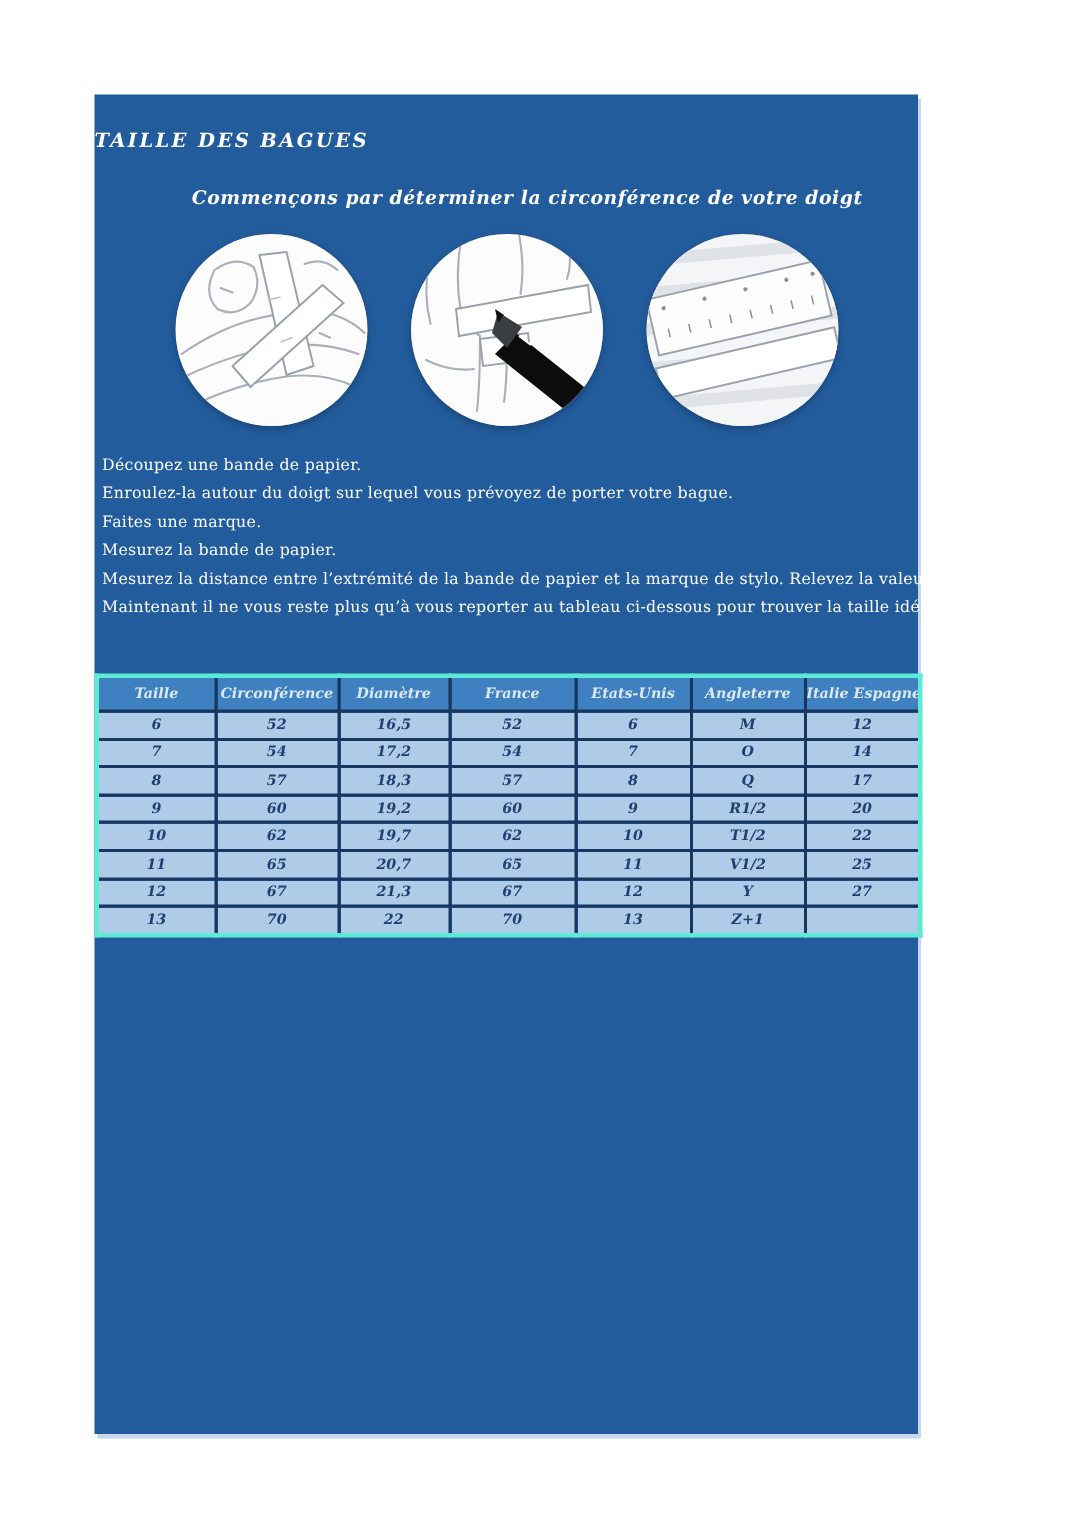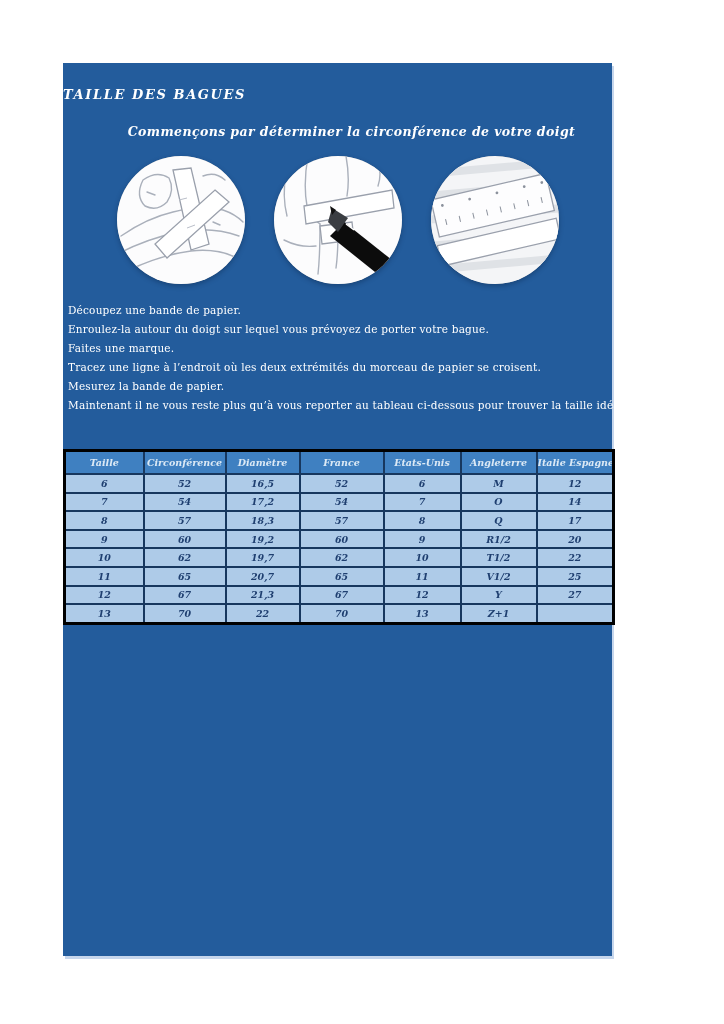--- a/index.html
+++ b/index.html
@@ -31,21 +31,21 @@
     overflow:hidden;flex:0 0 auto;
   }
   .circle svg{display:block;width:128px;height:128px;}
   .instructions{margin-top:17px;padding:0 6px 0 5px;}
   .instruction-line{
     color:#ffffff;font-size:10.5px;line-height:19px;
     white-space:nowrap;letter-spacing:.2px;
   }
   .size-table{
     margin-top:34px;width:549px;border-collapse:collapse;table-layout:fixed;
-    border:3px solid #000000;
+    border:3px solid #5eead4;
   }
   .size-table th,.size-table td{
     border:2px solid #17375E;text-align:center;font-style:italic;
     overflow:hidden;white-space:nowrap;padding:0;
   }
   .size-table thead tr.h1 th{
     background:#3F80C1;color:#DCE9F5;font-weight:bold;font-size:9.5px;height:21px;
   }
   .size-table thead tr.h2 th{
     background:#3F80C1;color:#DCE9F5;font-weight:bold;font-size:8.5px;height:14px;
@@ -146,22 +146,22 @@
         </g>
       </svg>
     </div>
 
   </div>
 
   <div class="instructions">
     <div class="instruction-line">Découpez une bande de papier.</div>
     <div class="instruction-line">Enroulez-la autour du doigt sur lequel vous prévoyez de porter votre bague.</div>
     <div class="instruction-line">Faites une marque.</div>
-    <div class="instruction-line">Tracez une ligne à l’endroit où les deux extrémités du morceau de papier se croisent.</div>
     <div class="instruction-line">Mesurez la bande de papier.</div>
+    <div class="instruction-line">Mesurez la distance entre l’extrémité de la bande de papier et la marque de stylo. Relevez la valeur en millimètres.</div>
     <div class="instruction-line">Maintenant il ne vous reste plus qu’à vous reporter au tableau ci-dessous pour trouver la taille idéale de votre future bague.</div>
   </div>
 
   <table class="size-table">
     <colgroup>
       <col style="width:79px">
         <col style="width:82px">
         <col style="width:74px">
       <col style="width:84px">
         <col style="width:77px">

